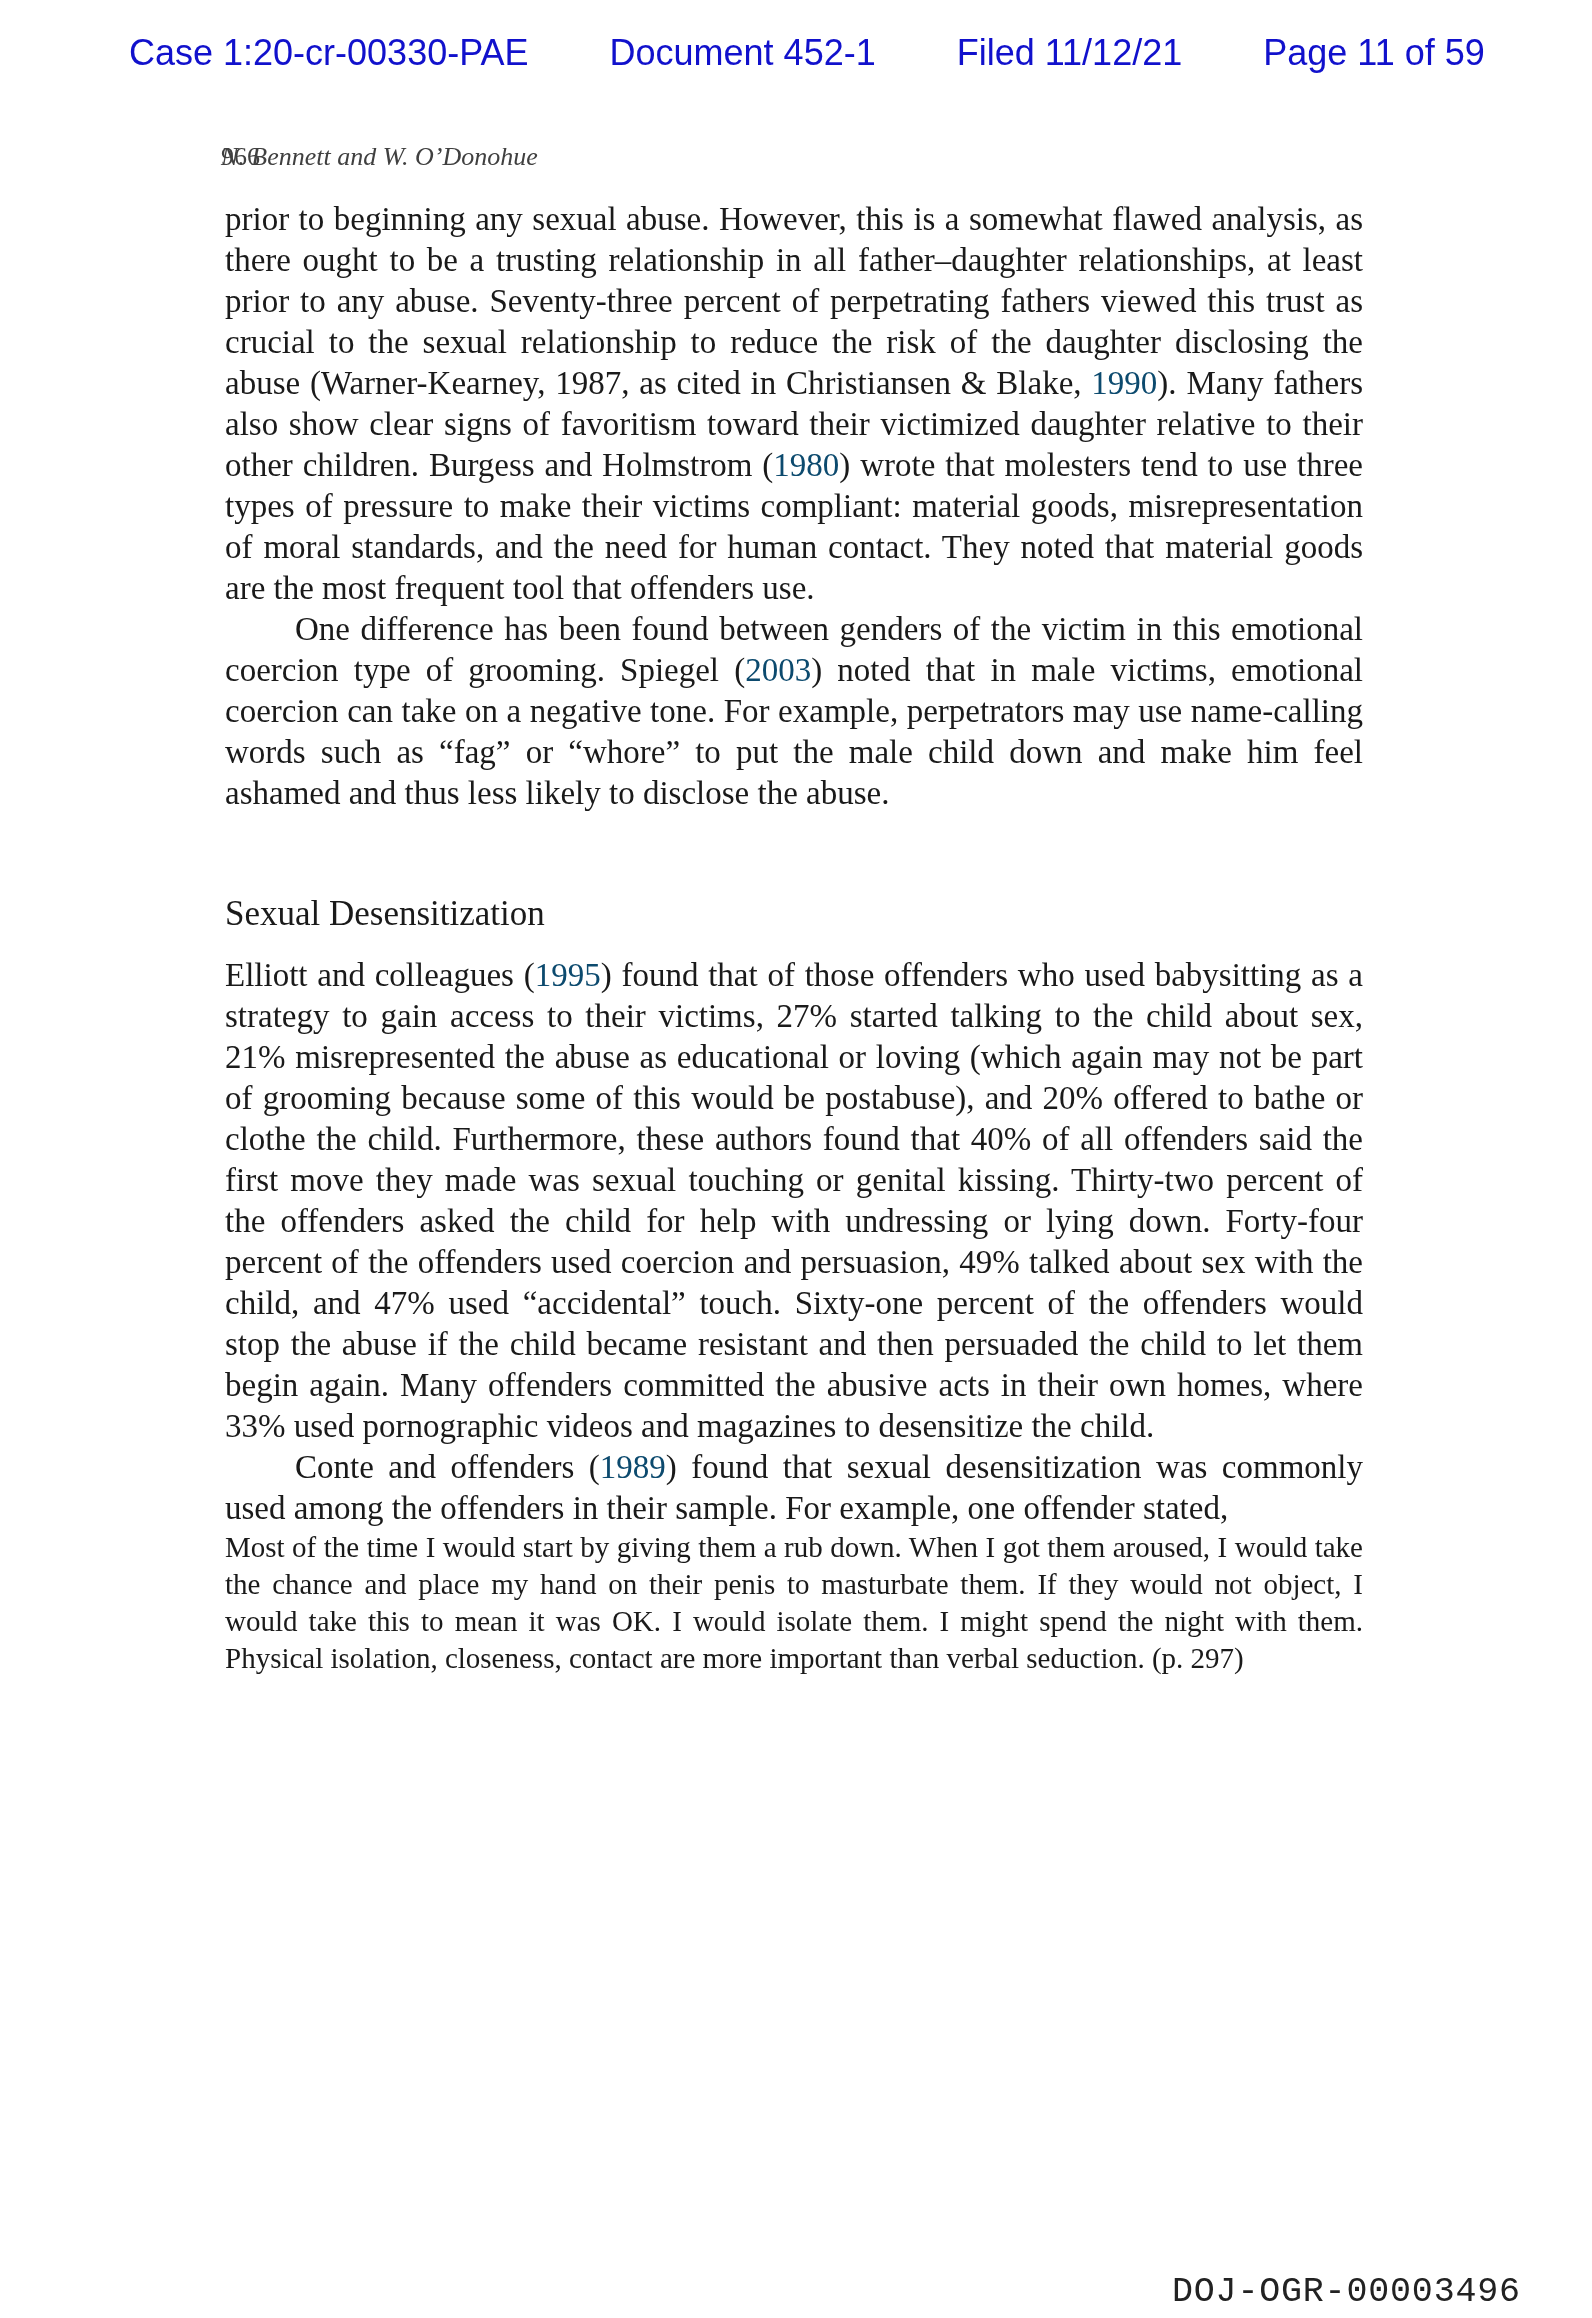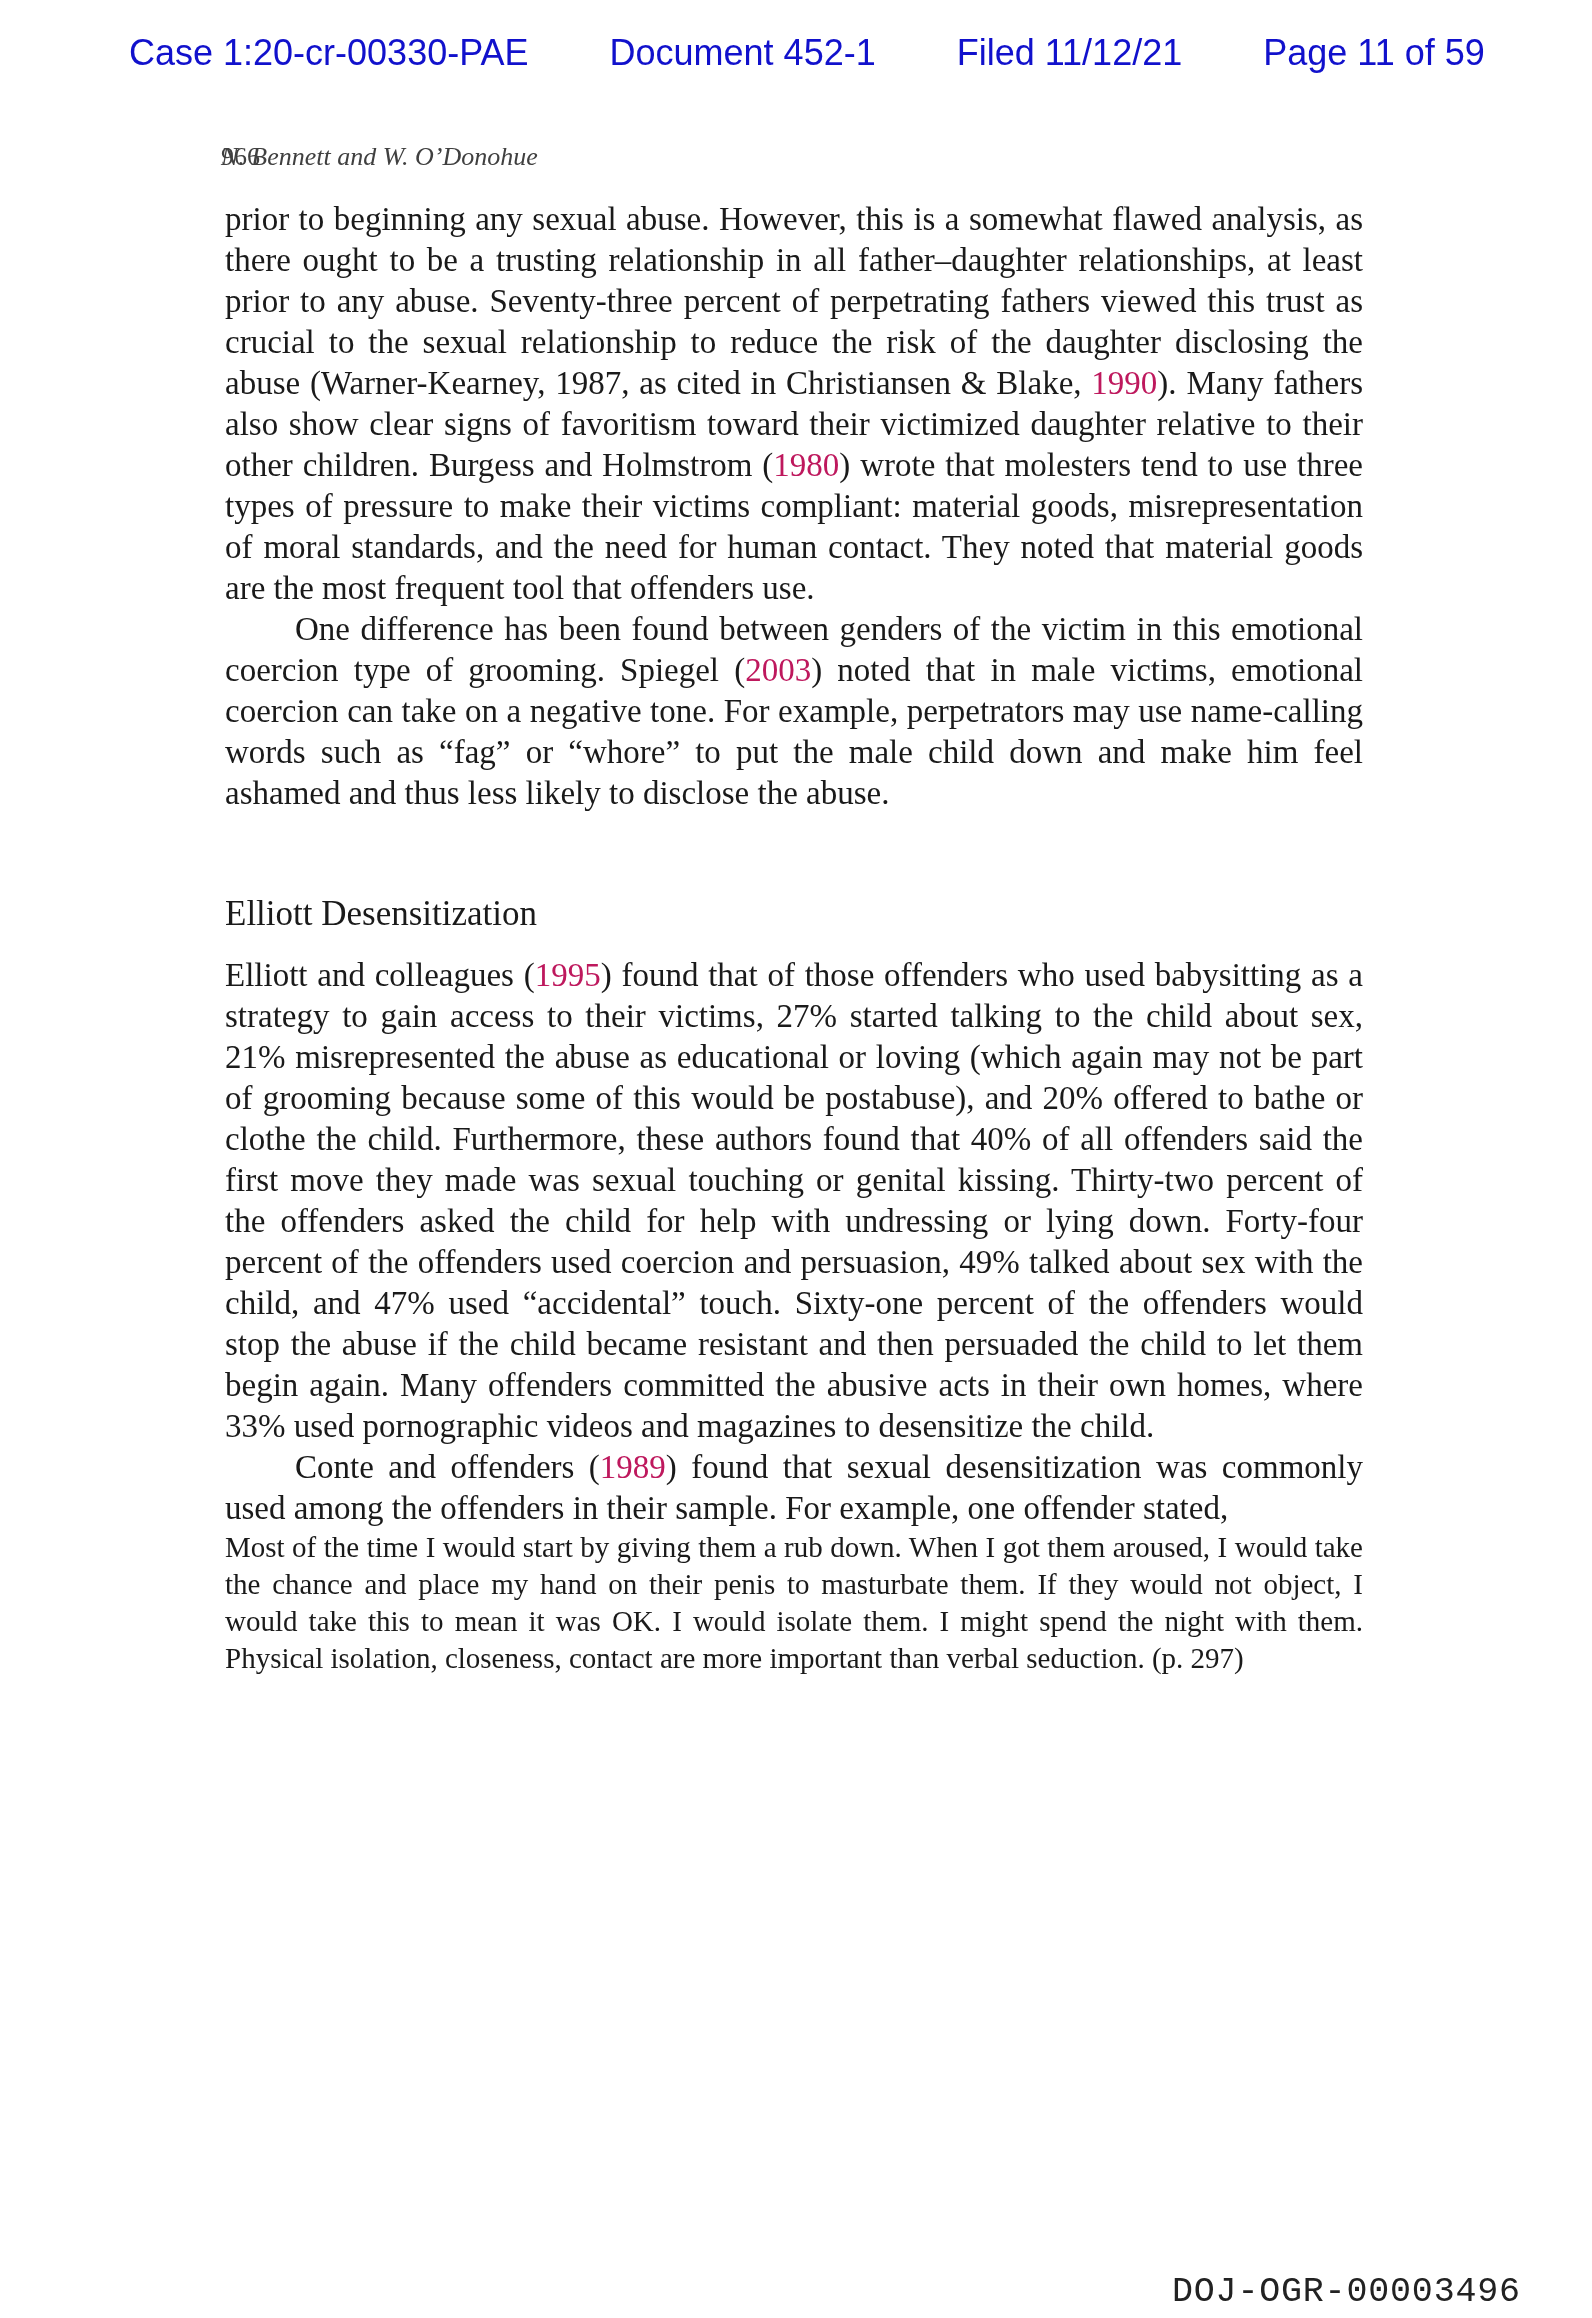--- a/index.html
+++ b/index.html
@@ -16,21 +16,21 @@
   }
   .running-head .page-num { position: absolute; left: 0; top: 0; }
   .running-head .authors { position: absolute; left: 0; width: 100%; text-align: left; top: 0; font-style: italic; }
   .body-text {
     position: absolute; top: 199px; left: 225px; width: 1138px;
     font-family: "Liberation Serif", serif; font-size: 33px; line-height: 41px; color: #1a1a1a;
     text-align: justify; hyphens: manual;
   }
   .body-text p { margin: 0; }
   .body-text p.indent { text-indent: 70px; }
-  .cite { color: #be185d; }
+  .cite { color: #0c4a6e; }
   .section-heading {
     font-family: "Liberation Serif", serif; font-size: 35px; font-weight: normal;
     margin: 79px 0 20px 0; line-height: 42px; color: #1a1a1a;
   }
   .block-quote {
     margin: 38px 76px 0 76px;
     font-size: 29px; line-height: 37px; text-align: justify;
   }
   .bates {
     position: absolute; top: 2272px; left: 1172px;
@@ -50,21 +50,21 @@
 <div class="running-head">
   <span class="page-num">966</span>
   <span class="authors">N. Bennett and W. O’Donohue</span>
 </div>
 
 <div class="body-text">
   <p><span>prior to beginning any sexual abuse. However, this is a somewhat flawed analysis, as there ought to be a trusting relationship in all father–daughter relationships, at least prior to any abuse. Seventy-three percent of perpetrat­ing fathers viewed this trust as crucial to the sexual relationship to reduce the risk of the daughter disclosing the abuse (Warner-Kearney, 1987, as cited in Christiansen &amp; Blake, </span><span class="cite">1990</span><span>). Many fathers also show clear signs of favoritism toward their victimized daughter relative to their other children. Burgess and Holmstrom (</span><span class="cite">1980</span><span>) wrote that molesters tend to use three types of pressure to make their victims compliant: material goods, misrepresentation of moral standards, and the need for human contact. They noted that material goods are the most frequent tool that offenders use.</span></p>
 
   <p class="indent"><span>One difference has been found between genders of the victim in this emotional coercion type of grooming. Spiegel (</span><span class="cite">2003</span><span>) noted that in male victims, emotional coercion can take on a negative tone. For example, per­petrators may use name-calling words such as “fag” or “whore” to put the male child down and make him feel ashamed and thus less likely to disclose the abuse.</span></p>
 
-  <h2 class="section-heading">Elliott Desensitization</h2>
+  <h2 class="section-heading">Sexual Desensitization</h2>
 
   <p><span>Elliott and colleagues (</span><span class="cite">1995</span><span>) found that of those offenders who used babysit­ting as a strategy to gain access to their victims, 27% started talking to the child about sex, 21% misrepresented the abuse as educational or loving (which again may not be part of grooming because some of this would be postabuse), and 20% offered to bathe or clothe the child. Furthermore, these authors found that 40% of all offenders said the first move they made was sexual touching or genital kissing. Thirty-two percent of the offenders asked the child for help with undressing or lying down. Forty-four percent of the offenders used coercion and persuasion, 49% talked about sex with the child, and 47% used “accidental” touch. Sixty-one percent of the offenders would stop the abuse if the child became resistant and then persuaded the child to let them begin again. Many offenders committed the abusive acts in their own homes, where 33% used pornographic videos and magazines to desensitize the child.</span></p>
 
   <p class="indent"><span>Conte and offenders (</span><span class="cite">1989</span><span>) found that sexual desensitization was com­monly used among the offenders in their sample. For example, one offender stated,</span></p>
 
   <p class="block-quote">Most of the time I would start by giving them a rub down. When I got them aroused, I would take the chance and place my hand on their penis to masturbate them. If they would not object, I would take this to mean it was OK. I would isolate them. I might spend the night with them. Physical isolation, closeness, contact are more important than verbal seduction. (p. 297)</p>
 </div>
 
 <div class="bates">DOJ-OGR-00003496</div>
 

